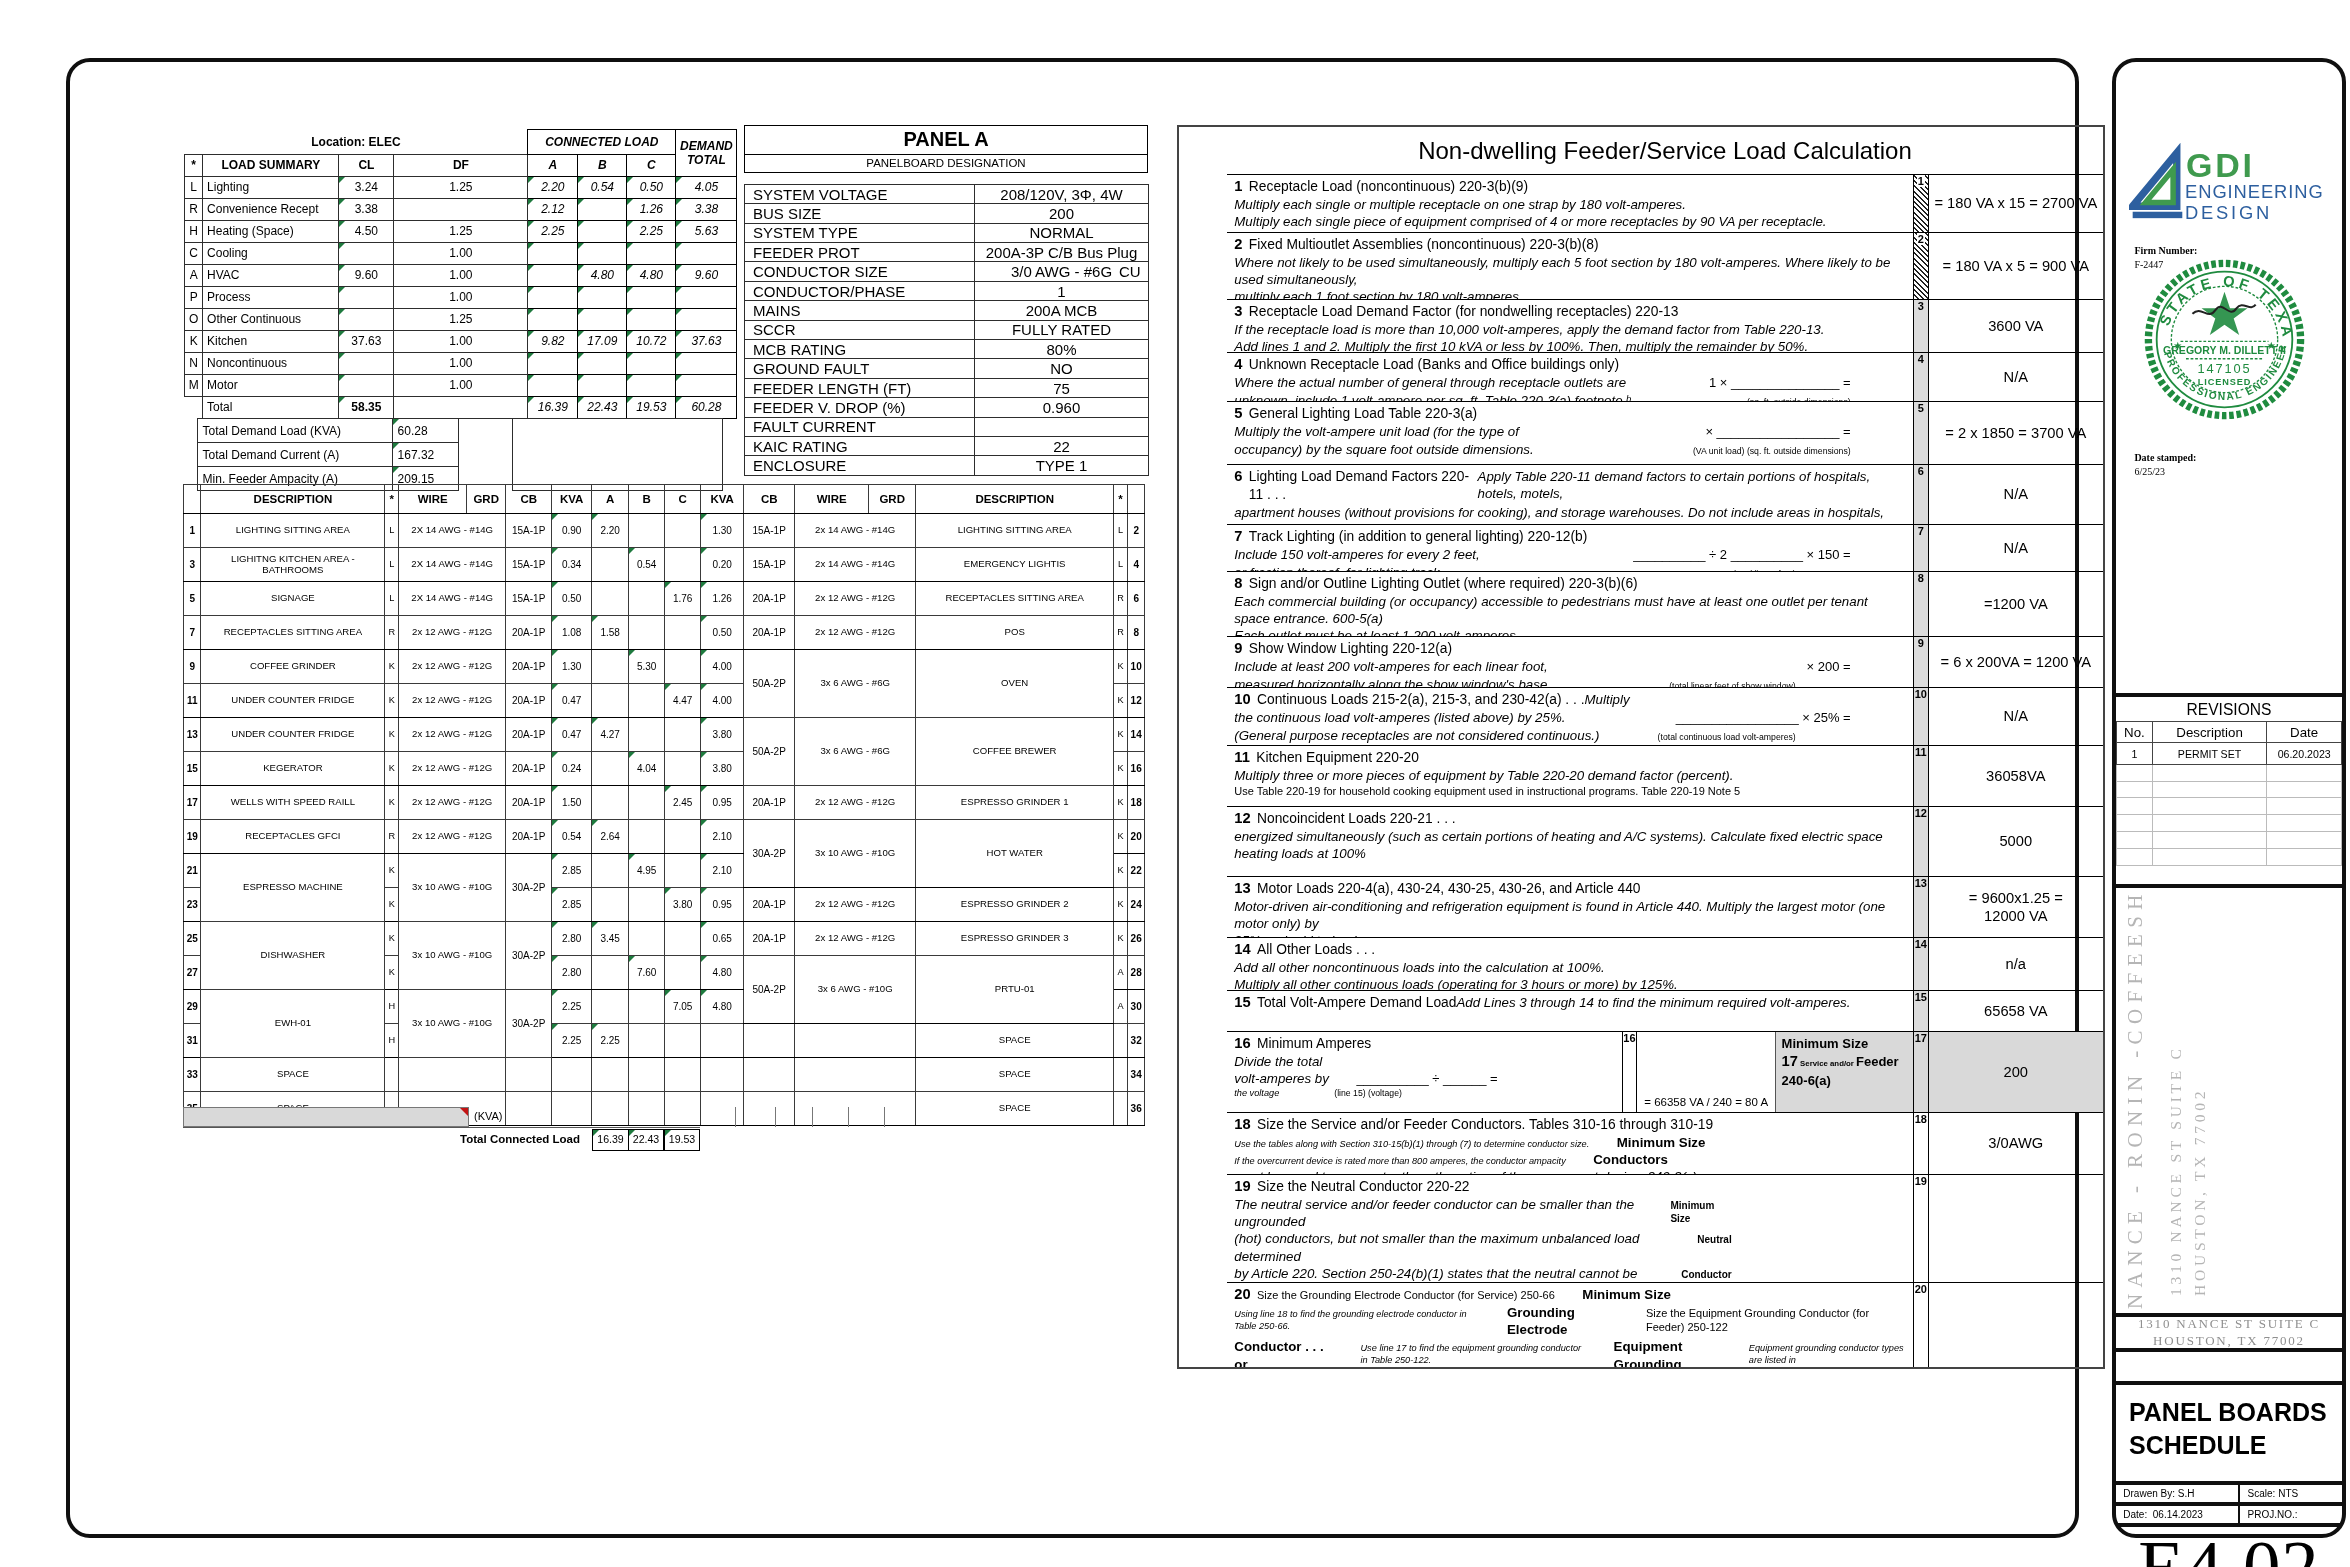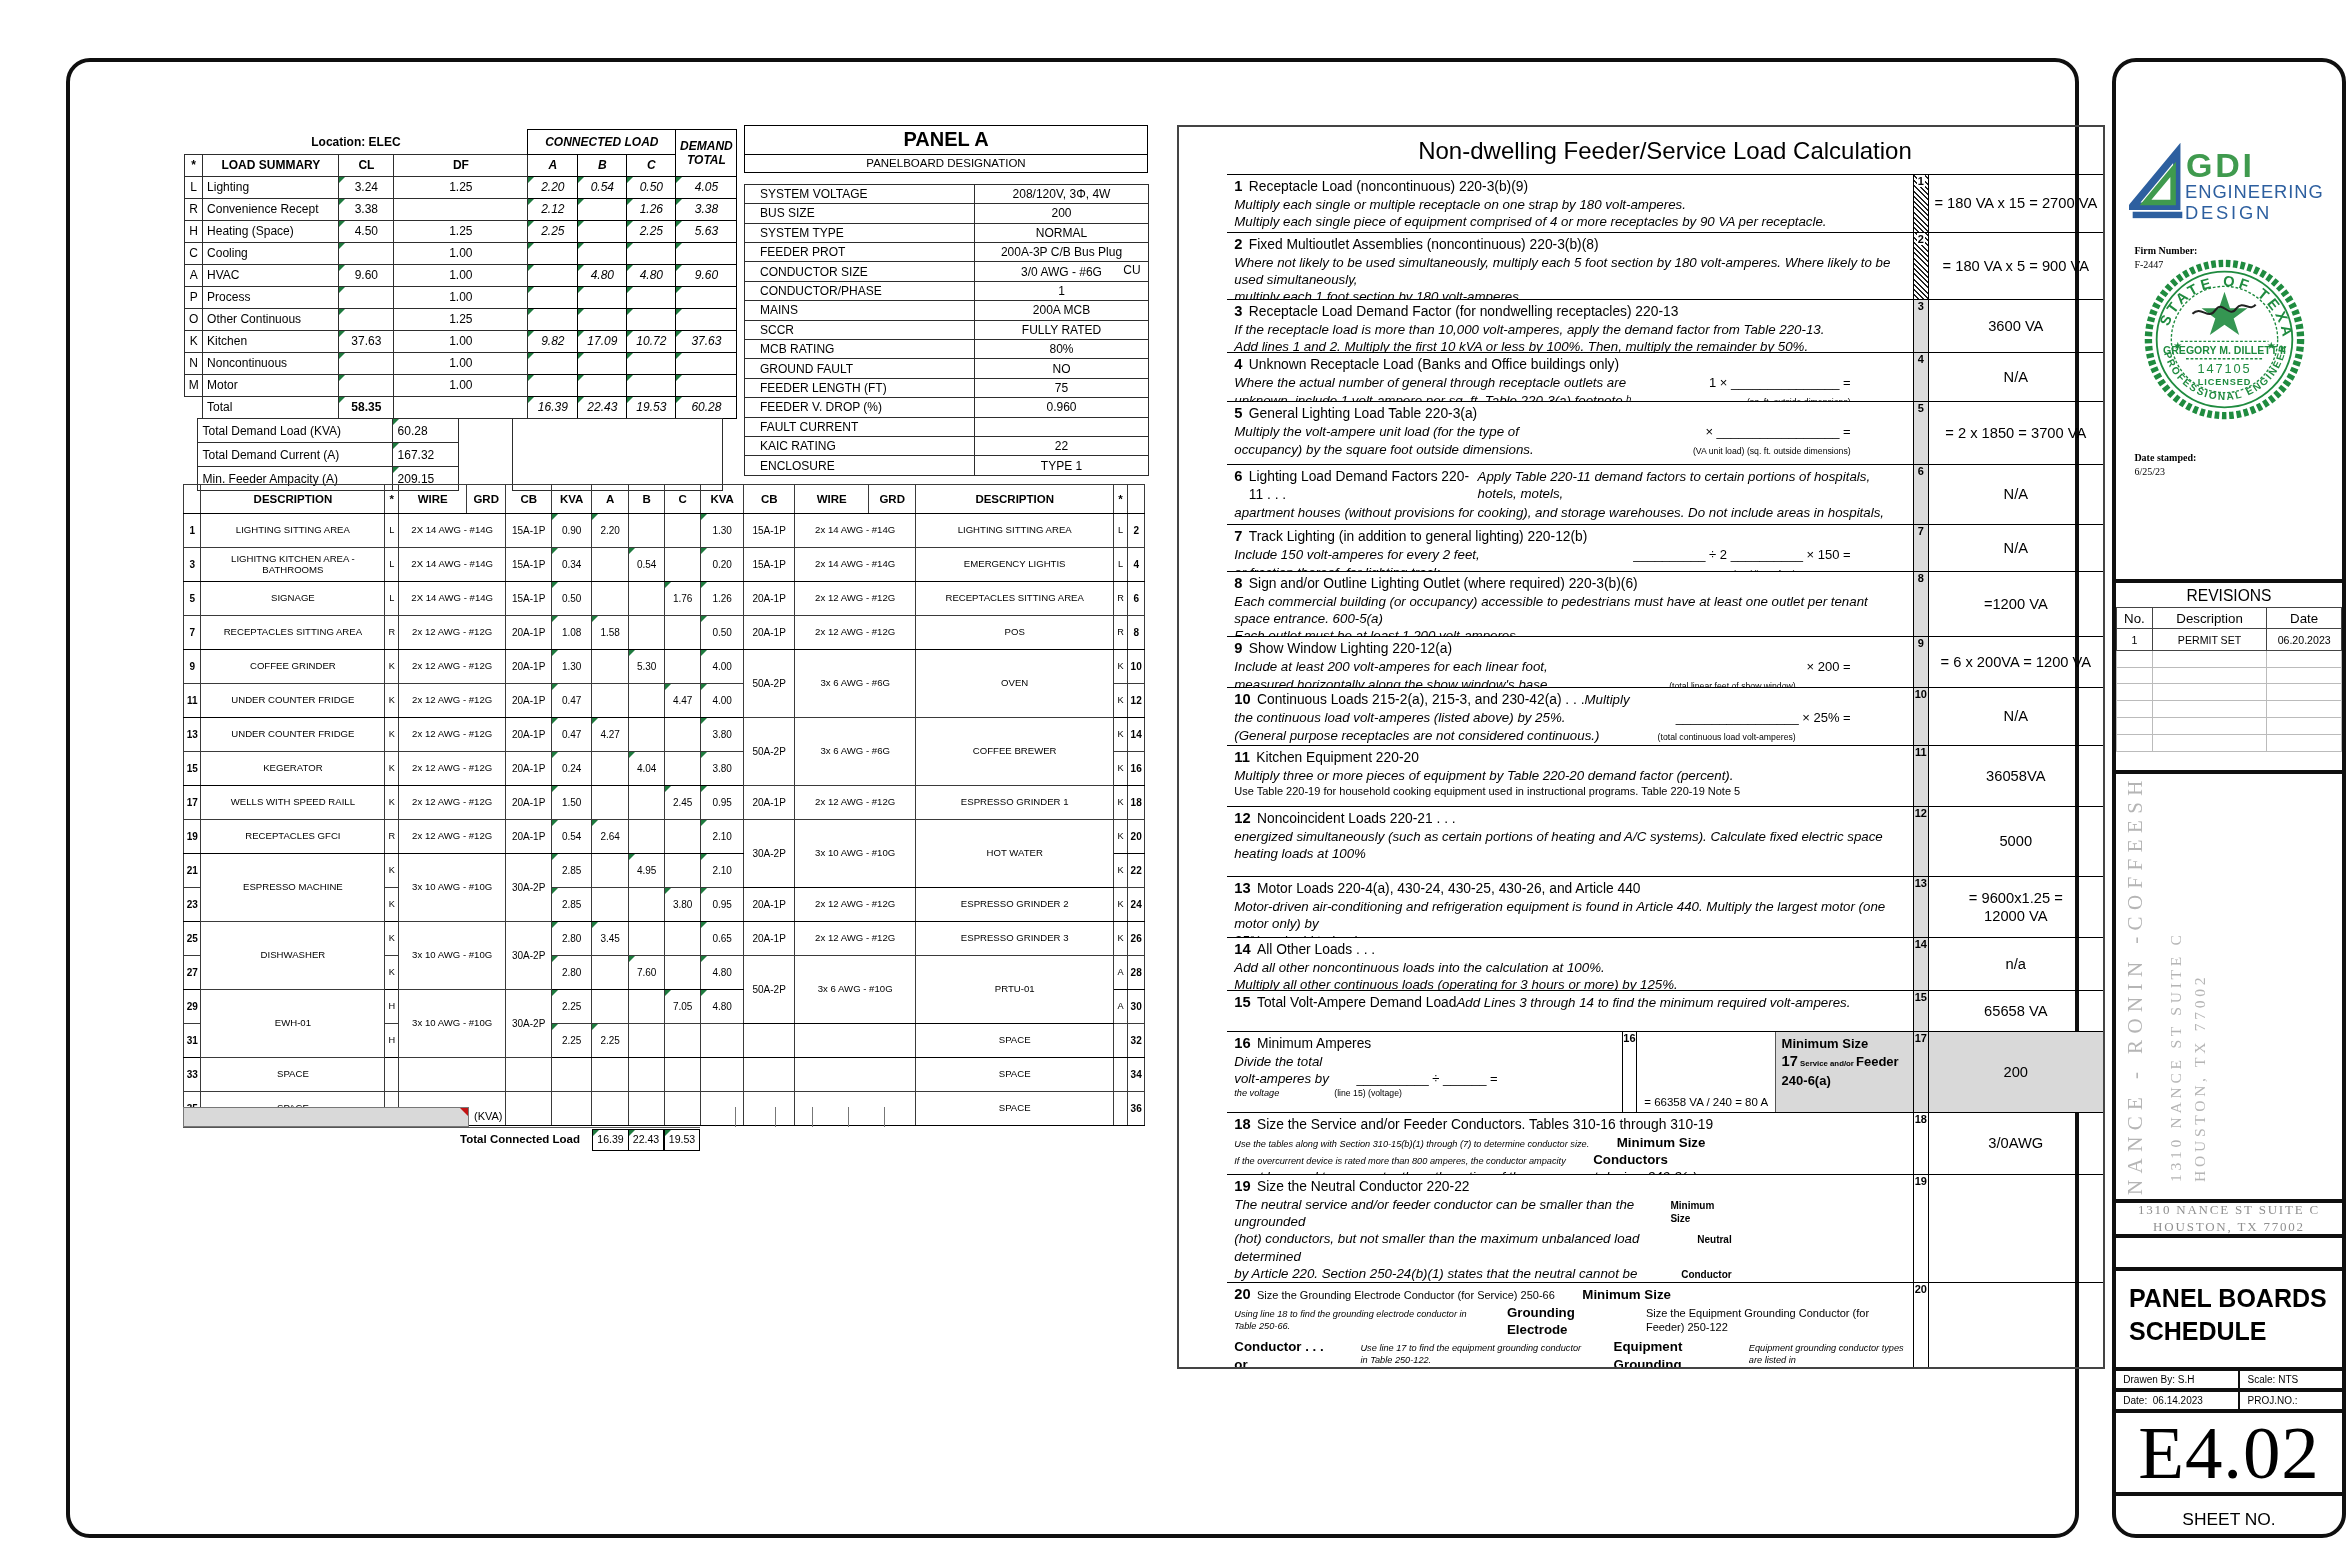--- a/index.html
+++ b/index.html
@@ -26,21 +26,21 @@
   #demand{position:absolute;left:197px;top:418px;}
   #demand td{border:1.4px solid #2d2d2d;font-size:12px;height:23px;padding:0 4.6px;white-space:nowrap;}
   #emptybox{position:absolute;left:512px;top:418px;width:209px;height:71px;border:1.4px solid #2d2d2d;}
 
   
   #panelinfo{position:absolute;left:744px;top:125px;width:404px;}
   #panelinfo .pihead{border:1.8px solid #000;text-align:center;}
   #panelinfo .pih1{font-size:20px;font-weight:bold;line-height:27.5px;}
   #panelinfo .pih2{font-size:11.5px;line-height:17.4px;border-top:1.4px solid #000;}
   #panelinfo table{margin-top:11px;width:404px;table-layout:fixed;}
-  #panelinfo td{border:1.4px solid #2d2d2d;font-size:12px;height:18.4px;padding:0 15px;white-space:nowrap;overflow:hidden;}
+  #panelinfo td{border:1.4px solid #2d2d2d;font-size:15px;height:18.4px;padding:0 8px;white-space:nowrap;overflow:hidden;}
   #panelinfo .pv{text-align:center;}
   #panelinfo .cu{position:absolute;right:7.3px;top:0.9px;}
 
   
   #calc{position:absolute;left:1177px;top:125px;width:876px;border:2.3px solid #444;font-family:Liberation Sans, sans-serif;padding-left:48px;}
   #calc .ctitle{height:47px;line-height:47px;text-align:center;font-size:24px;border-bottom:1.8px solid #000;}
   .ci{display:flex;border-bottom:1.8px solid #000;box-sizing:border-box;overflow:hidden;}
   .ci:last-child{border-bottom:none;}
   .cdesc{width:686px;box-sizing:border-box;padding:1.8px 7.3px 0 7.3px;overflow:hidden;}
   .cstrip{width:15.6px;box-sizing:border-box;border-left:1.4px solid #000;border-right:1.4px solid #000;text-align:center;font-size:11px;font-weight:bold;}
@@ -87,21 +87,21 @@
   #kvalabel{position:absolute;left:291px;top:2.8px;font-size:11px;}
   #kvaline{position:absolute;left:0;top:20px;width:517px;border-bottom:1.4px solid #555;}
   .colcont{position:absolute;top:0;height:20px;border-left:0.9px solid #777;}
   #tclabel{position:absolute;left:223px;top:26px;width:174px;text-align:right;font-weight:bold;font-size:11.5px;}
   .tcbox{position:absolute;top:22px;height:22px;box-sizing:border-box;border:1.8px solid #000;text-align:center;line-height:19px;font-size:10.6px;background:#fff;}
 
   
   .tblock{position:absolute;left:2112px;top:58px;width:226px;height:1472px;border:4.6px solid #0f0f0f;border-radius:24px;}
   .tb-sec{position:relative;box-sizing:border-box;border-bottom:4.6px solid #0f0f0f;overflow:hidden;}
   .tb-sec:last-child{border-bottom:none;}
-  #tb-logo{height:521px;}
+  #tb-logo{height:635px;}
   #tb-rev{height:191px;}
   #tb-proj{height:429px;}
   #tb-addr{height:35px;display:flex;flex-direction:column;justify-content:center;}
   #tb-empty{height:33px;}
   #tb-title{height:100px;padding:11px 13px;box-sizing:border-box;}
   #tb-drawn,#tb-date{height:21px;display:flex;font-size:10px;align-items:center;}
   #tb-drawn>div,#tb-date>div{padding:0 7.3px;box-sizing:border-box;}
   .tb-cell-l{width:55%;border-right:2.8px solid #0f0f0f;height:100%;display:flex;align-items:center;}
   .tb-cell-r{width:45%;height:100%;display:flex;align-items:center;}
   #tb-sheetno{height:83px;display:flex;align-items:center;justify-content:center;font-family:"Liberation Serif",serif;font-size:75px;letter-spacing:0.9px;}

